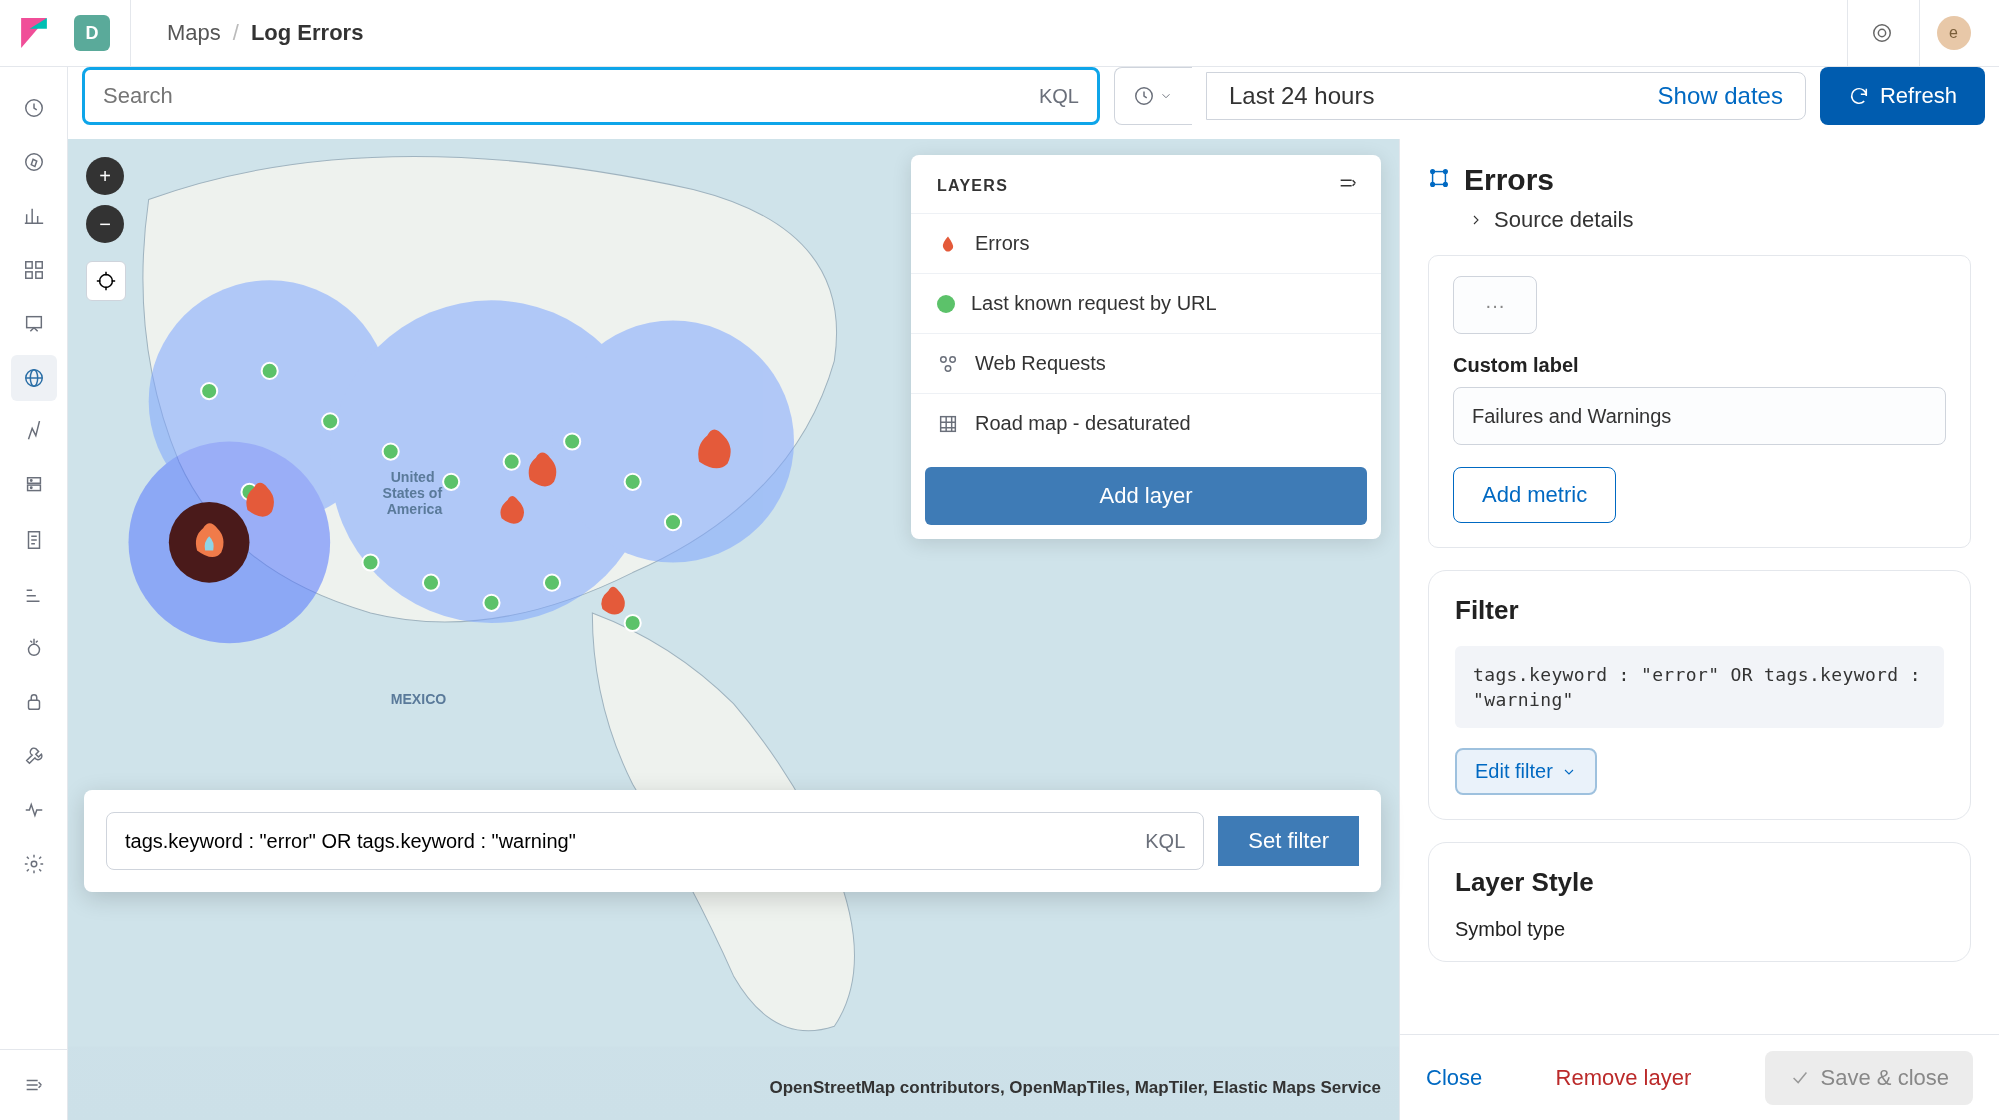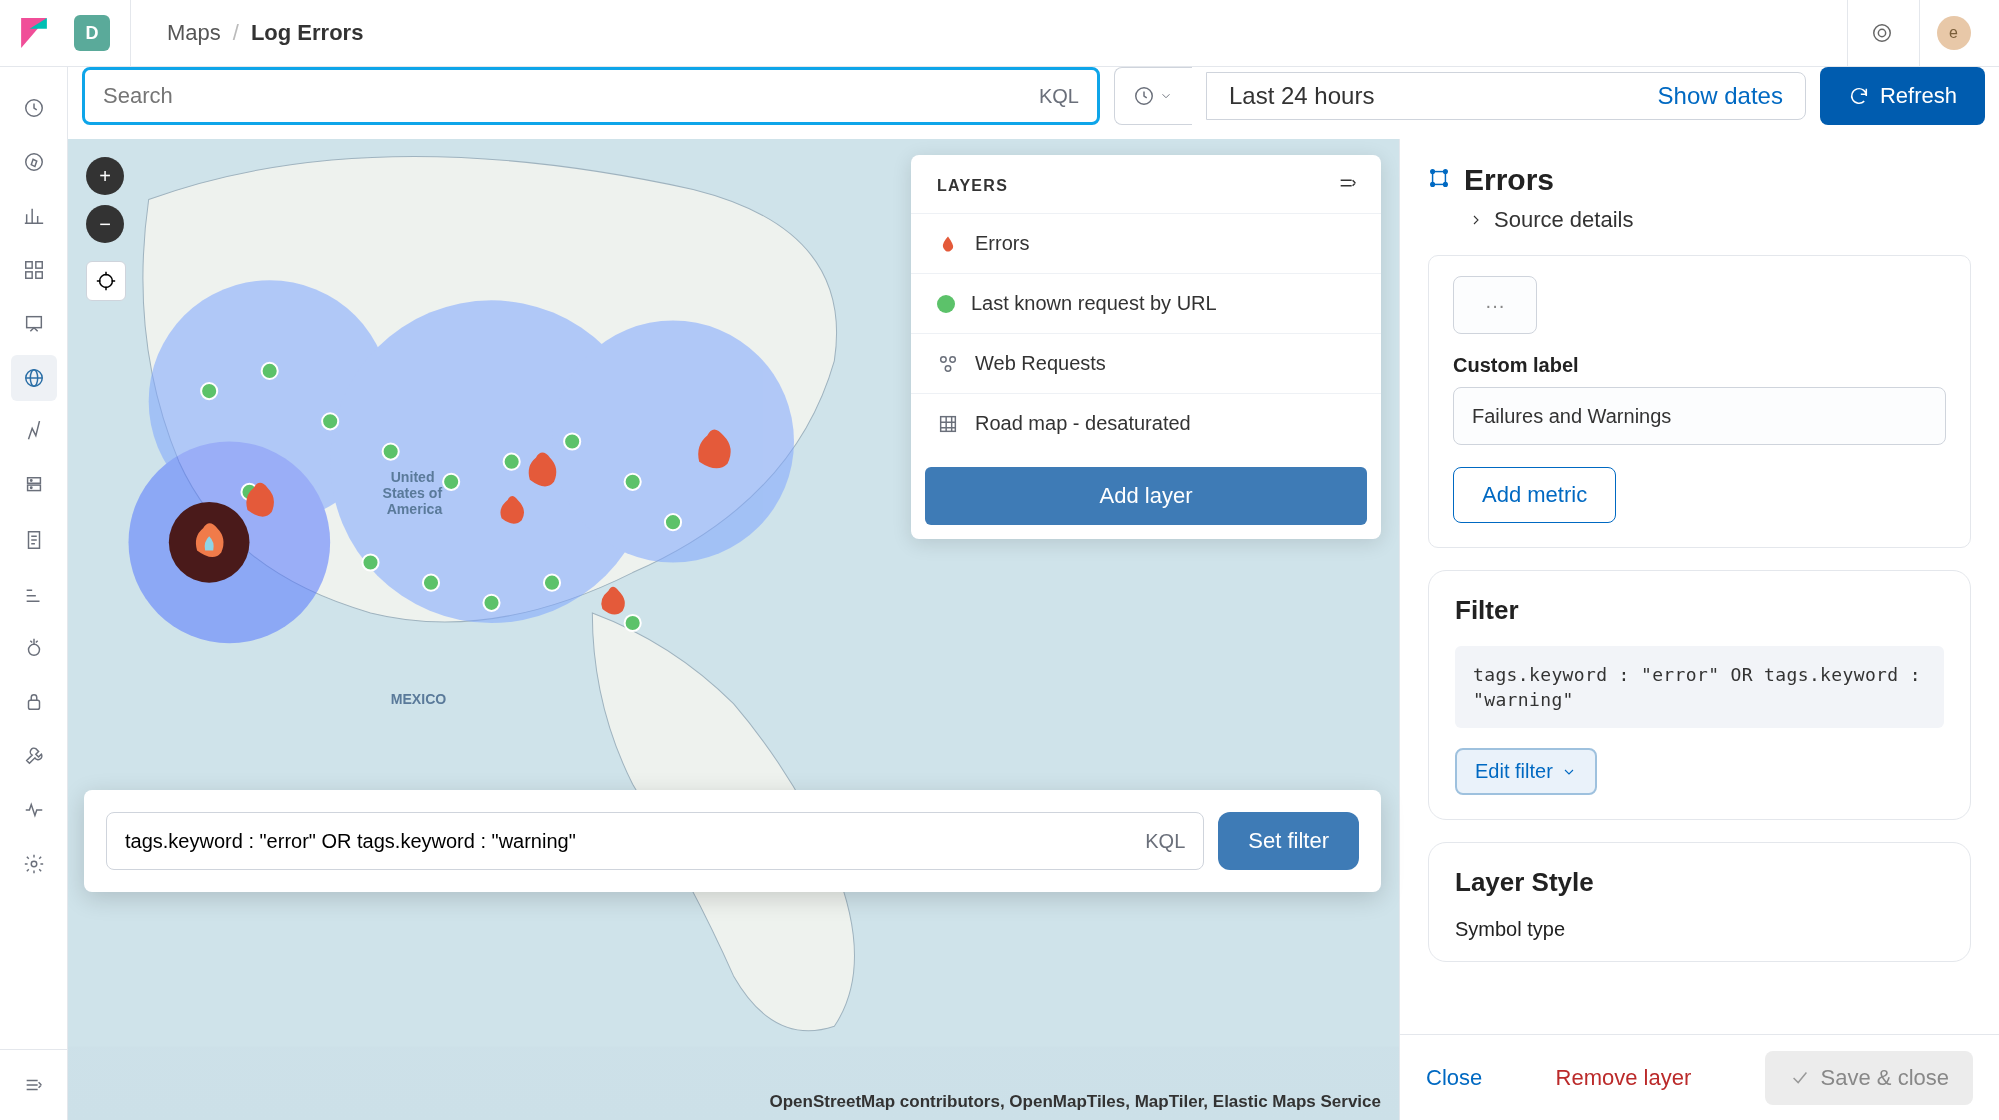--- a/index.html
+++ b/index.html
@@ -29,37 +29,37 @@
 .search-box input { flex: 1; border: none; outline: none; font-size: 22px; color: #333; background: transparent; }
 .kql-badge { color: #6a6f7a; font-size: 20px; }
 .time-btn { width: 78px; height: 58px; border: 1px solid #cfd4dc; border-radius: 8px 0 0 8px; display: flex; align-items: center; justify-content: center; gap: 4px; color: #6a6f7a; border-right: none; }
 .timerange-box { height: 48px; border: 1px solid #cfd4dc; border-radius: 0 8px 8px 0; display: flex; align-items: center; padding: 4px 22px; font-size: 24px; color: #333; flex: 0 0 600px; justify-content: space-between; }
 .showdates { color: #0069c2; }
 .refresh-btn { height: 58px; background: #005caf; color: #fff; border-radius: 8px; padding: 0 28px; display: flex; align-items: center; gap: 10px; font-size: 22px; cursor: pointer; }
 
 .main-area { flex: 1; display: flex; overflow: hidden; }
 .map-area { flex: 1; position: relative; background: linear-gradient(#d8e8ef, #cce0e8); }
 .map-world { position: absolute; inset: 0; }
-.map-credits { position: absolute; right: 18px; bottom: 8px; font-size: 17px; color: #333; font-weight: 600; }
+.map-credits { position: absolute; right: 18px; bottom: 22px; font-size: 17px; color: #333; font-weight: 600; }
 
 .zoom-ctrl { position: absolute; left: 18px; top: 18px; display: flex; flex-direction: column; gap: 10px; }
 .zoom-btn { width: 38px; height: 38px; border-radius: 50%; display: flex; align-items: center; justify-content: center; font-size: 20px; cursor: pointer; background: #fff; border: 1px solid #cfd4dc; }
 .zoom-btn.dark { background: #333; color: #fff; border: none; }
 .locate-btn { width: 40px; height: 40px; background: #fff; border: 1px solid #cfd4dc; border-radius: 6px; display: flex; align-items: center; justify-content: center; margin-top: 8px; cursor: pointer; }
 
 .layers-panel { position: absolute; right: 18px; top: 16px; width: 470px; background: #fff; border-radius: 8px; box-shadow: 0 4px 20px rgba(0,0,0,.12); }
 .layers-hdr { display: flex; align-items: center; justify-content: space-between; padding: 18px 22px 14px 26px; font-size: 16px; font-weight: 700; letter-spacing: .08em; color: #333; }
 .layer-row { display: flex; align-items: center; gap: 16px; padding: 18px 26px; font-size: 20px; color: #333; border-top: 1px solid #eef1f5; cursor: pointer; }
 .layer-icon { width: 22px; height: 22px; display: inline-flex; align-items: center; justify-content: center; }
 .addlayer-btn { margin: 14px; height: 58px; background: #3e7bb6; color: #fff; border-radius: 6px; display: flex; align-items: center; justify-content: center; font-size: 22px; cursor: pointer; }
 
 .filter-popover { position: absolute; left: 16px; right: 18px; bottom: 228px; background: #fff; border-radius: 8px; box-shadow: 0 6px 24px rgba(0,0,0,.16); display: flex; align-items: center; gap: 14px; padding: 22px; }
 .filter-input { flex: 1; height: 58px; border: 1px solid #cfd4dc; border-radius: 8px; display: flex; align-items: center; padding: 0 18px; }
 .filter-input input { flex: 1; border: none; outline: none; font-size: 20px; }
-.setfilter-btn { height: 58px; background: #3e7bb6; color: #fff; border-radius: 12px; padding: 0 30px; font-size: 22px; display: flex; align-items: center; cursor: pointer; }
+.setfilter-btn { height: 50px; background: #3e7bb6; color: #fff; border-radius: 0; padding: 0 30px; font-size: 22px; display: flex; align-items: center; cursor: pointer; }
 
 .sidepanel { width: 600px; border-left: 1px solid #e4e7ec; display: flex; flex-direction: column; background: #fff; }
 .sp-header { padding: 24px 28px 12px 28px; display: flex; flex-direction: column; gap: 10px; }
 .sp-title-row { display: flex; align-items: center; gap: 14px; }
 .sp-title { font-size: 30px; font-weight: 700; color: #222; }
 .sp-sub { display: flex; align-items: center; gap: 10px; font-size: 22px; color: #333; padding-left: 40px; cursor: pointer; }
 .sp-body { padding: 10px 28px 20px 28px; overflow-y: auto; flex: 1; display: flex; flex-direction: column; gap: 22px; }
 .text-field { height: 58px; border: 1px solid #cfd4dc; border-radius: 8px; background: #fcfdfe; display: flex; align-items: center; padding: 0 18px; font-size: 20px; color: #333; }
 .field-label { font-size: 20px; font-weight: 600; color: #222; margin-bottom: 10px; }
 .outline-btn { height: 56px; border: 1px solid #0069c2; border-radius: 8px; color: #0069c2; background: #fff; padding: 0 28px; font-size: 22px; display: inline-flex; align-items: center; cursor: pointer; }

